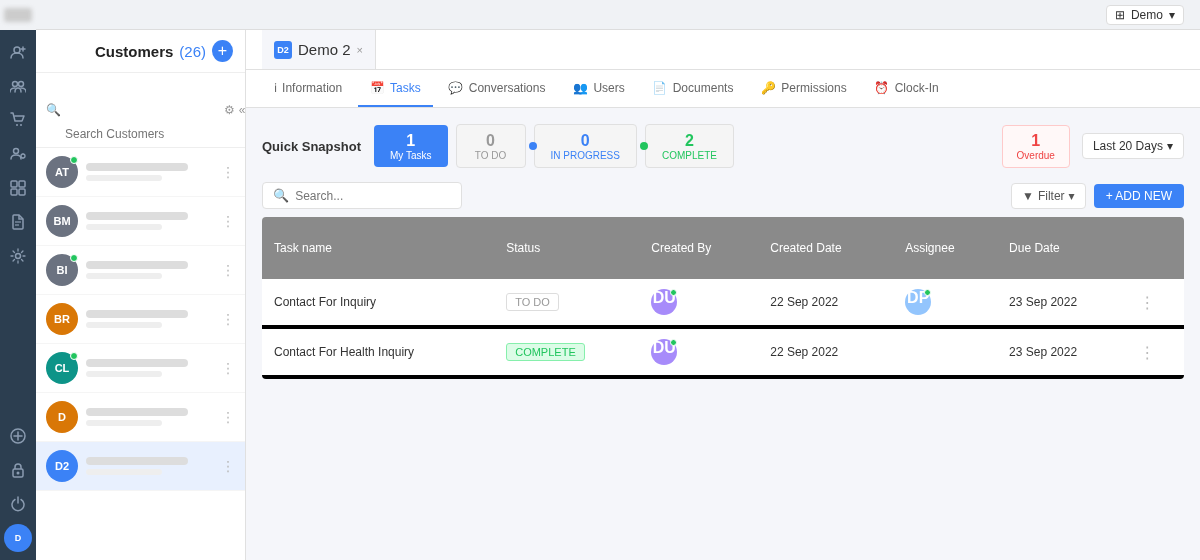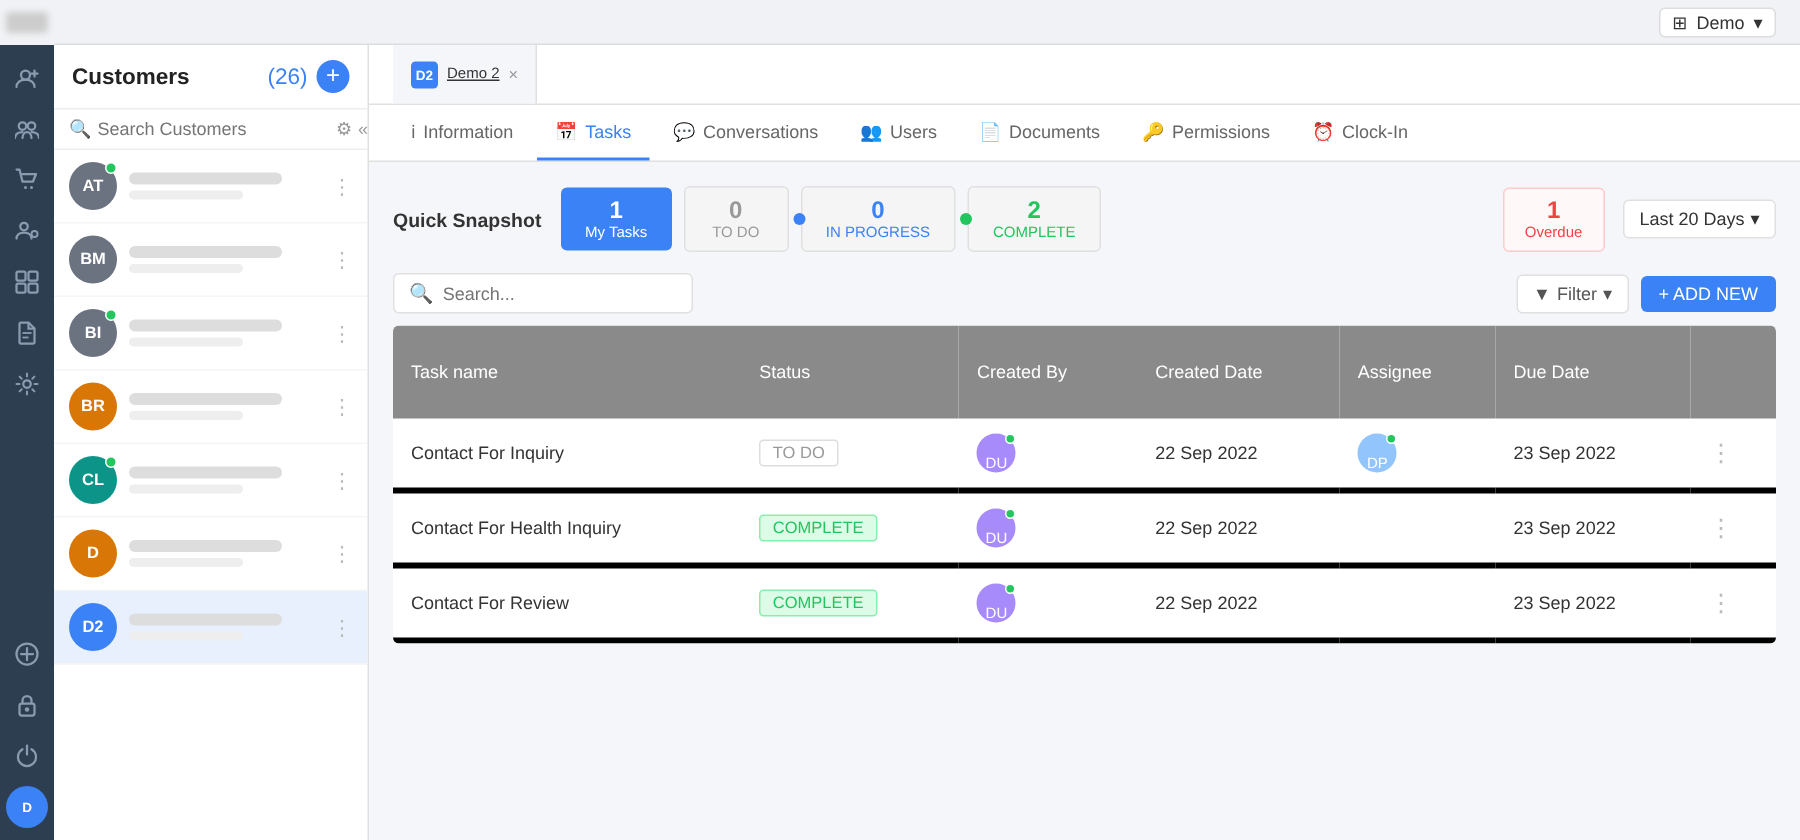--- a/index.html
+++ b/index.html
@@ -44,20 +44,21 @@
       align-items: center;
       padding: 10px 12px;
       gap: 6px;
       border-bottom: 1px solid #eee;
     }
     .sidebar-title {
       font-size: 15px;
       font-weight: 600;
       color: #222;
       flex: 1;
+      margin-left: 47px;
     }
     .customer-count {
       color: #3b82f6;
       font-size: 15px;
       font-weight: 400;
     }
     .add-btn {
       width: 22px;
       height: 22px;
       border-radius: 50%;
@@ -77,20 +78,21 @@
       padding: 6px 10px;
       gap: 4px;
       border-bottom: 1px solid #eee;
     }
     .search-bar input {
       flex: 1;
       border: none;
       outline: none;
       font-size: 12px;
       color: #555;
+      margin-top: 48px;
     }
     .search-bar .icon { color: #999; font-size: 12px; }
     .collapse-btn { color: #999; font-size: 12px; cursor: pointer; }
 
     .customer-list { flex: 1; overflow-y: auto; }
     .customer-item {
       display: flex;
       align-items: center;
       padding: 8px 10px;
       gap: 8px;
@@ -174,21 +176,21 @@
       height: 18px;
       background: #3b82f6;
       border-radius: 3px;
       display: flex;
       align-items: center;
       justify-content: center;
       color: #fff;
       font-size: 9px;
       font-weight: 700;
     }
-    .demo-tab .tab-label { font-size: 10px; color: #333; text-decoration: underline; }
+    .demo-tab .tab-label { font-size: 15px; color: #333; }
     .demo-tab .close-icon { color: #999; font-size: 11px; cursor: pointer; }
 
     
     .nav-tabs {
       display: flex;
       align-items: center;
       padding: 0 16px;
       background: #fff;
       border-bottom: 1px solid #e0e0e0;
       height: 38px;
@@ -335,24 +337,24 @@
       font-weight: 500;
     }
     .status-badge.todo { color: #999; border: 1px solid #ddd; }
     .status-badge.complete { background: #dcfce7; color: #22c55e; border: 1px solid #86efac; }
 
     .user-avatar-sm {
       width: 26px;
       height: 26px;
       border-radius: 50%;
       display: inline-flex;
-      align-items: flex-end;
+      align-items: flex-start;
       justify-content: center;
-      font-size: 10px;
-      font-weight: 400;
+      font-size: 16px;
+      font-weight: 700;
       color: #fff;
       position: relative;
     }
     .user-avatar-sm .dot {
       position: absolute;
       top: 0; right: 0;
       width: 7px; height: 7px;
       border-radius: 50%;
       background: #22c55e;
       border: 1px solid #fff;
@@ -727,30 +729,18 @@
     <td><span class="status-badge complete">COMPLETE</span></td>
     <td><div class="user-avatar-sm" style="background:#a78bfa">
                     <span>DU</span>
                     <span class="dot"></span>
                   </div></td>
     <td>22 Sep 2022</td>
     <td></td>
     <td>23 Sep 2022</td>
     <td><span class="row-actions">⋮</span></td>
   </tr>
-              <tr>
-    <td>Contact For Review</td>
-    <td><span class="status-badge complete">COMPLETE</span></td>
-    <td><div class="user-avatar-sm" style="background:#a78bfa">
-                    <span>DU</span>
-                    <span class="dot"></span>
-                  </div></td>
-    <td>22 Sep 2022</td>
-    <td></td>
-    <td>23 Sep 2022</td>
-    <td><span class="row-actions">⋮</span></td>
-  </tr>
             </tbody>
         </table>
       </div>
     </div>
   </div>
 </div>
 
 </body></html>

